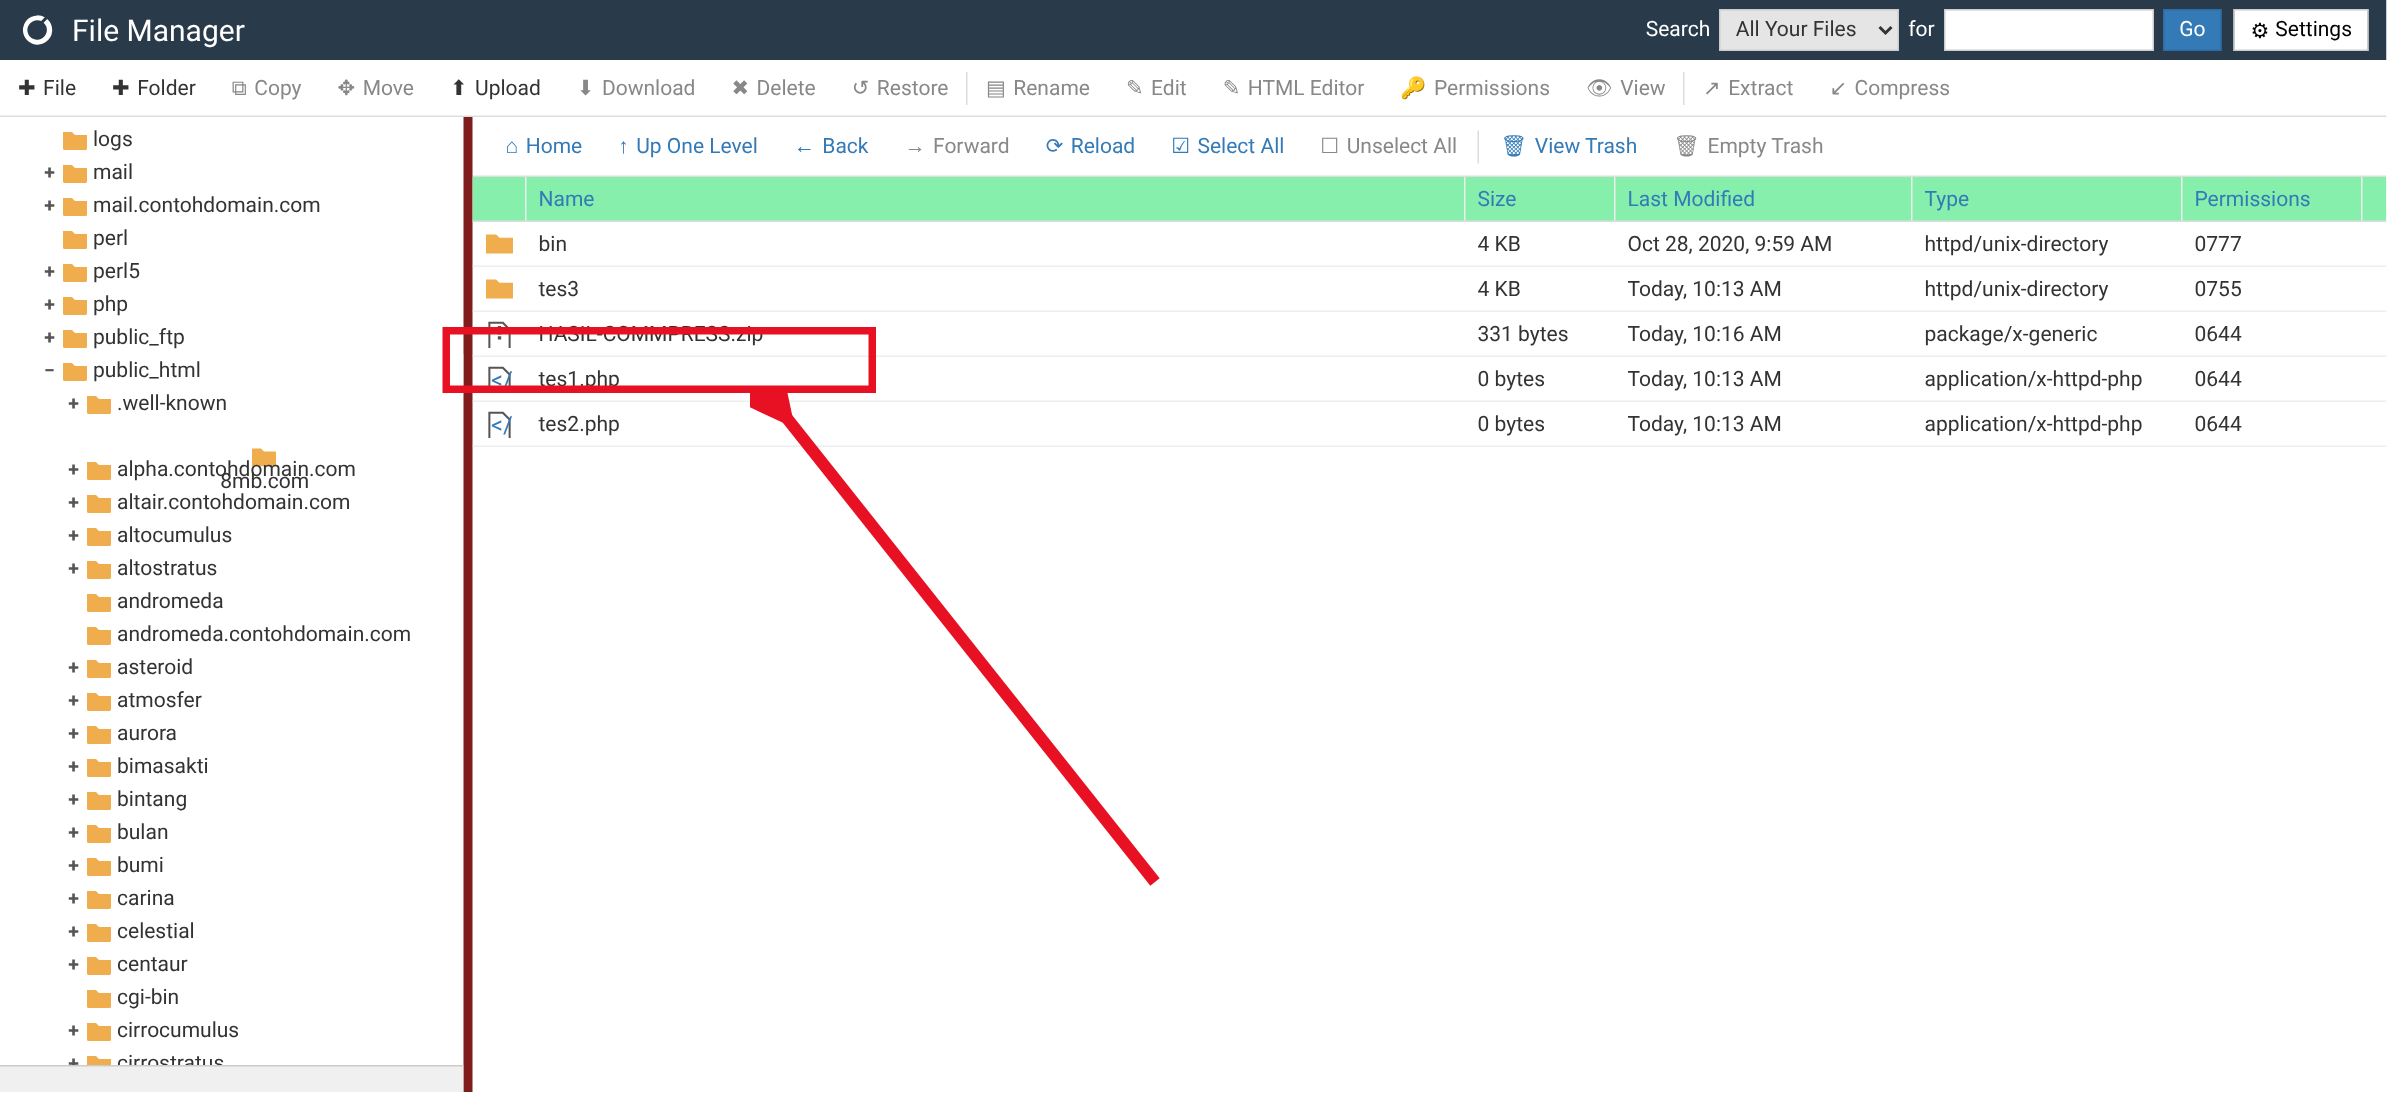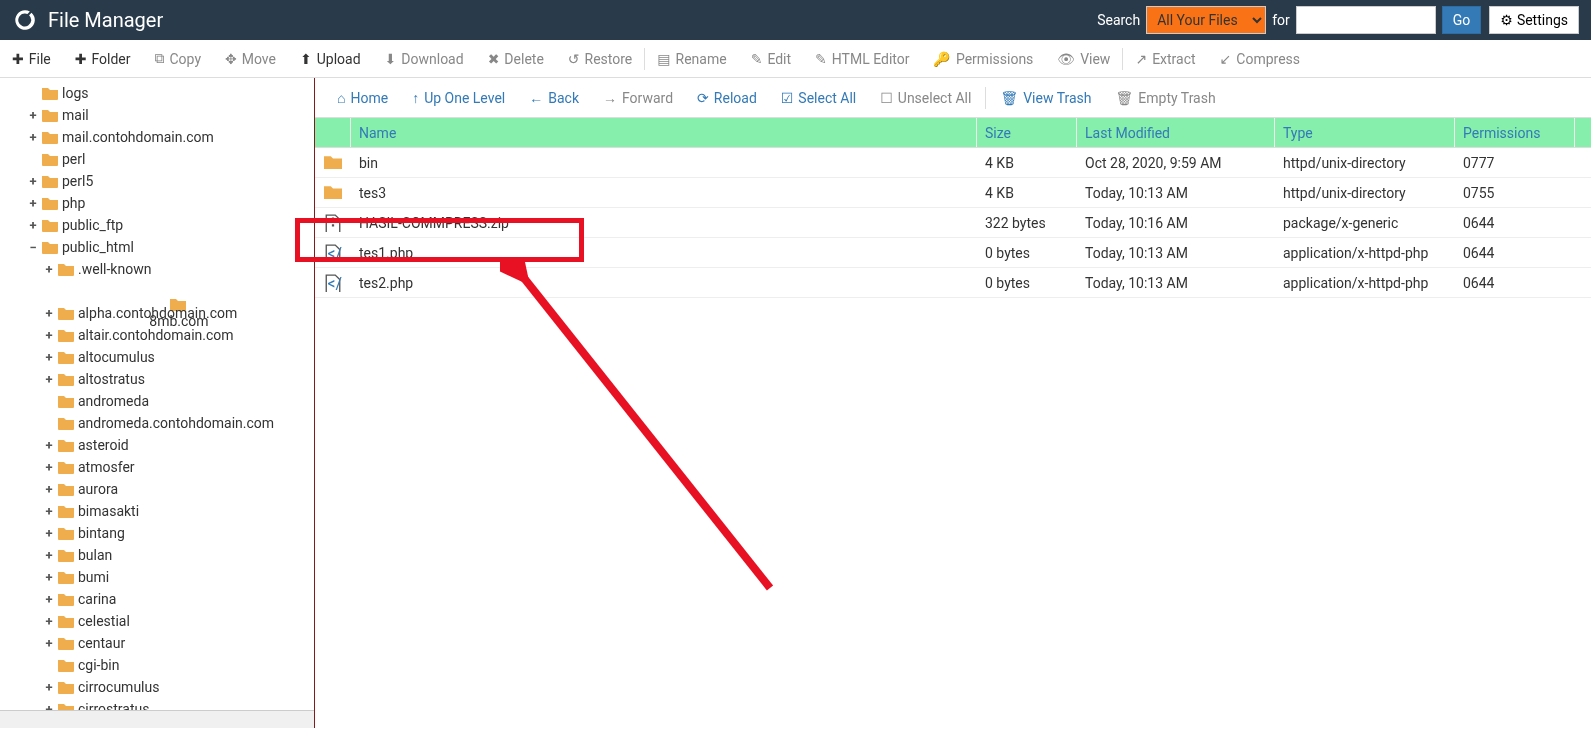--- a/index.html
+++ b/index.html
@@ -4,30 +4,30 @@
 <style>
 *{box-sizing:border-box;margin:0;padding:0;font-family:-apple-system,BlinkMacSystemFont,"Segoe UI",Roboto,Arial,sans-serif;font-size:14px}
 body{width:1591px;height:744px;overflow:hidden;background:#fff;position:relative}
 .header{height:40px;background:#293a4a;color:#fff;display:flex;align-items:center;padding:0 12px;gap:8px}
 .cp-logo{display:flex;align-items:center;gap:10px;font-size:20px;color:#fff}
 .cp-logo svg{width:26px;height:26px}
 .header-title{font-size:20px}
 .header-spacer{flex:1}
 .search-group{display:flex;align-items:center;gap:6px}
 .search-group label{color:#fff;font-size:14px}
-.search-select{height:28px;border:1px solid #ccc;background:#f97316;color:#333;padding:0 6px;width:120px}
+.search-select{height:28px;border:1px solid #ccc;background:#e5e5e5;color:#333;padding:0 6px;width:120px}
 .search-input{height:28px;border:1px solid #ccc;width:140px;padding:0 6px}
 .go-btn{height:28px;background:#337ab7;color:#fff;border:1px solid #2e6da4;padding:0 10px;cursor:pointer}
 .settings-btn{height:28px;background:#fff;border:1px solid #ccc;padding:0 10px;display:flex;align-items:center;gap:4px;cursor:pointer}
 .toolbar{height:38px;border-bottom:1px solid #ddd;display:flex;align-items:center}
 .tb-item{display:flex;align-items:center;gap:5px;padding:0 12px;height:100%;color:#888;cursor:pointer;white-space:nowrap}
 .tb-item.active{color:#333}
 .tb-sep{width:1px;height:22px;background:#ddd}
 .body{display:flex;height:calc(100% - 56px - 38px)}
-.sidebar{width:315px;border-right:1px solid #7f1d1d;overflow-y:auto;overflow-x:hidden;position:relative}
+.sidebar{width:315px;border-right:6px solid #7f1d1d;overflow-y:auto;overflow-x:hidden;position:relative}
 .tree{padding:4px 0 4px 8px;font-size:14px;color:#333}
 .tree-item{display:flex;align-items:center;gap:2px;height:22px;white-space:nowrap;cursor:pointer}
 .expander{width:14px;text-align:center;color:#555;font-weight:bold;font-size:13px}
 .folder-icon{width:16px;height:14px}
 .folder-icon svg{width:16px;height:14px;display:block}
 .tree-label{padding-left:2px;color:#333;font-size:14px}
 .tree-item.selected{background:#fff}
 .main{flex:1;display:flex;flex-direction:column;overflow:hidden}
 .navbar{height:40px;border-bottom:1px solid #ddd;display:flex;align-items:center;padding-left:10px}
 .nav-item{display:flex;align-items:center;gap:5px;padding:0 12px;height:100%;color:#337ab7;cursor:pointer;white-space:nowrap;font-size:14px}
@@ -482,21 +482,21 @@
             <div class="td col-perm">0755</div>
           </div>
           <div class="table-row">
             <div class="td col-icon">
               <span class="file-icon"><svg viewBox="0 0 16 18">
                   <path fill="none" stroke="#555" stroke-width="1.2" d="M2 1h8l4 4v12H2z"></path>
                   <path fill="#555" d="M7 3h2v2H7zM7 6h2v2H7zM7 9h2v2H7z"></path>
                 </svg></span>
             </div>
             <div class="td col-name">HASIL-COMMPRESS.zip</div>
-            <div class="td col-size">322 bytes</div>
+            <div class="td col-size">331 bytes</div>
             <div class="td col-mod">Today, 10:16 AM</div>
             <div class="td col-type">package/x-generic</div>
             <div class="td col-perm">0644</div>
           </div>
           <div class="table-row">
             <div class="td col-icon">
               <span class="file-icon"><svg viewBox="0 0 16 18">
                   <path fill="none" stroke="#555" stroke-width="1.2" d="M2 1h8l4 4v12H2z"></path>
                   <text x="3" y="13" font-size="6" fill="#337ab7">&lt;/&gt;</text>
                 </svg></span>

